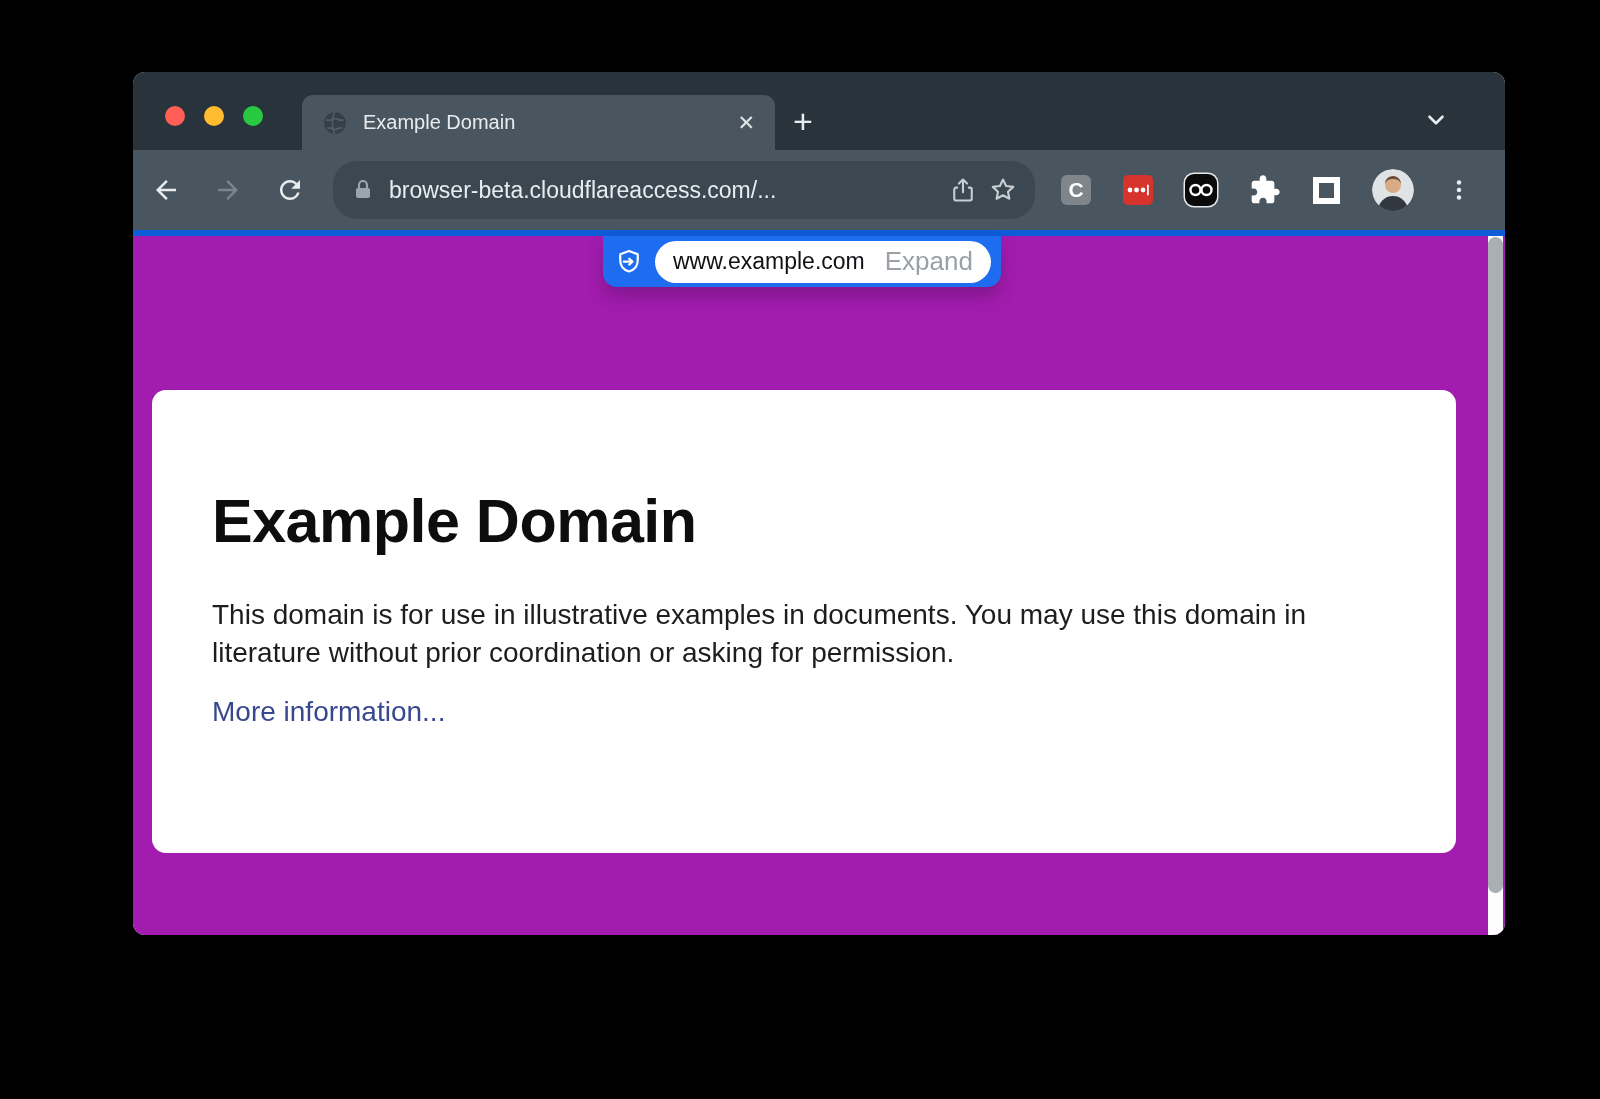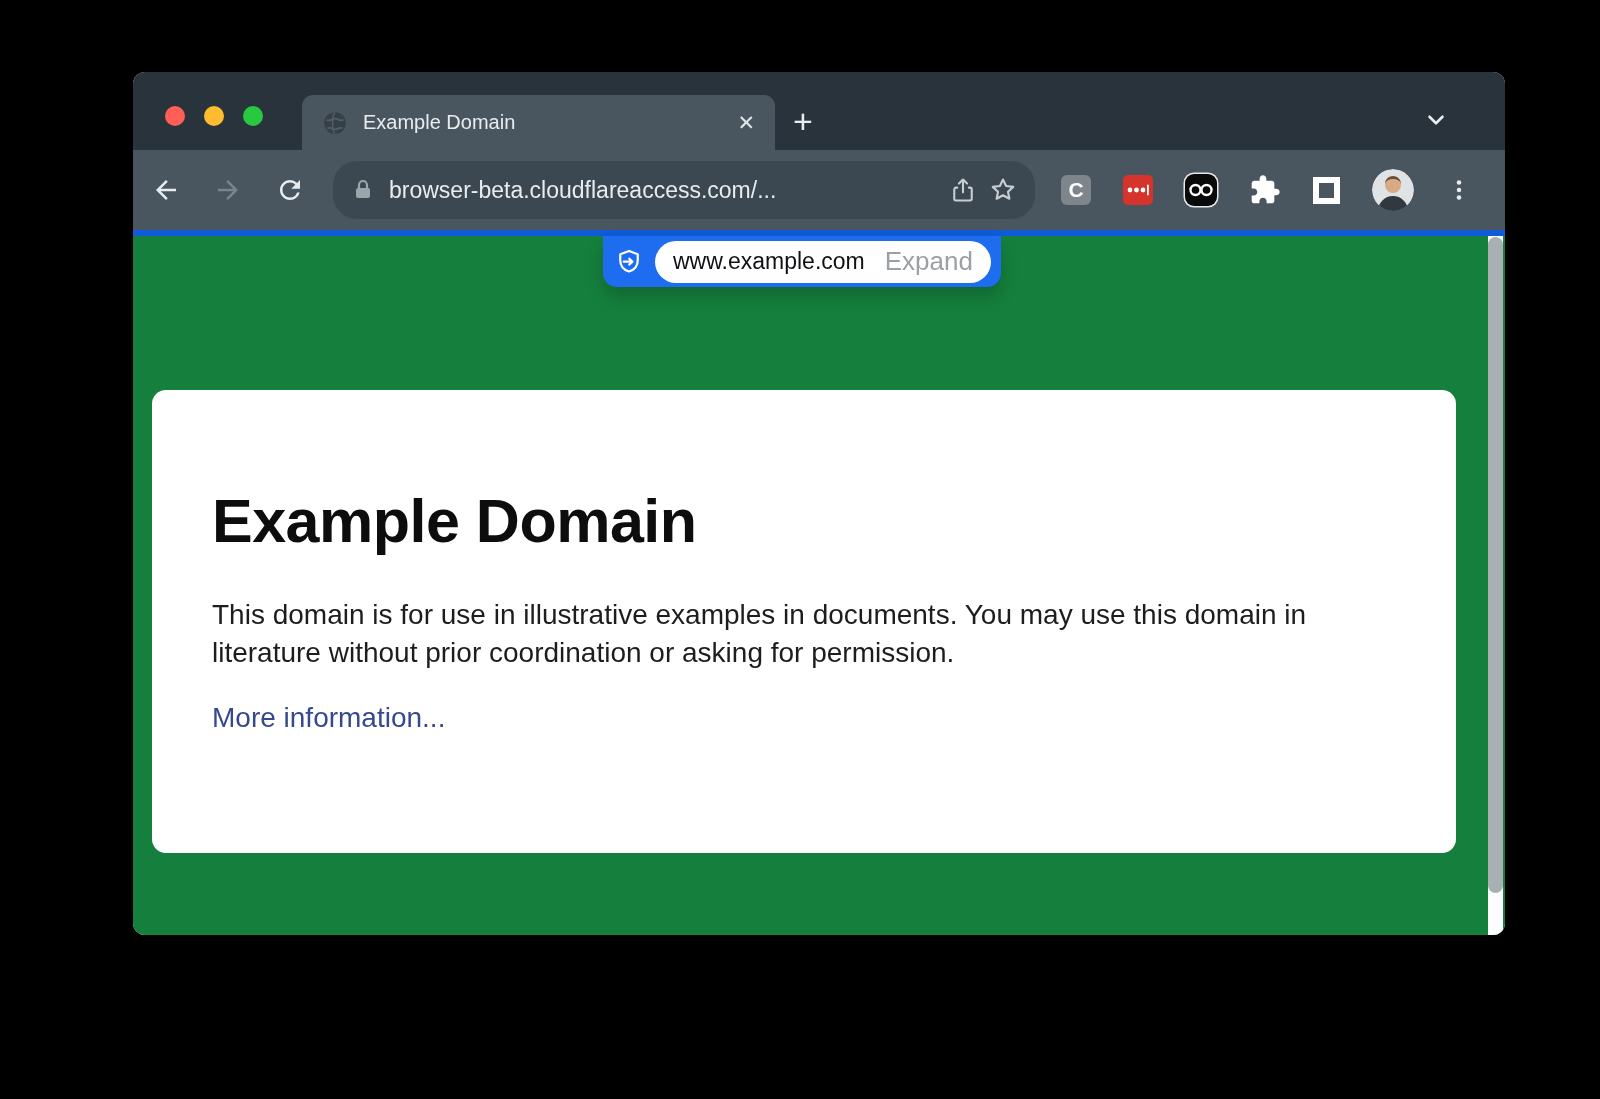--- a/index.html
+++ b/index.html
@@ -48,38 +48,38 @@
   .ext-bb { width:32px; height:32px; border-radius:9px; background:#0a0a0a;
             display:flex; align-items:center; justify-content:center;
             box-shadow:0 0 0 1.5px #e6e9eb; }
   .ext-sq { width:27px; height:27px; border:6px solid #fff; background:transparent; }
   .avatar { width:42px; height:42px; border-radius:50%; overflow:hidden; flex:none; }
 
   
   .blueline { height:6px; background:#0f5bd8; }
 
   
-  .content { position:relative; height:699px; background:#15803d; }
+  .content { position:relative; height:699px; background:#a21caf; }
 
   .pill { position:absolute; left:470px; top:0; height:51px; background:#1e6cf0;
           border-radius:0 0 14px 14px; display:flex; align-items:center;
           padding:0 10px 0 12px; gap:12px;
           box-shadow:0 10px 18px rgba(0,0,0,0.20); }
   .pill-inner { background:#fff; border-radius:21px; height:42px; display:flex;
                 align-items:center; padding:0 18px; gap:20px; }
   .host { font-size:23px; color:#101114; }
   .expand { font-size:26px; color:#9aa0a6; }
 
   .card { position:absolute; left:19px; top:154px; width:1304px; height:463px;
           background:#fff; border-radius:14px; padding:0 60px; overflow:hidden; }
   .card h1 { margin-top:96px; font-size:61px; font-weight:700; color:#0d0d0d;
              letter-spacing:-0.5px; }
   .card p { margin-top:40px; font-size:28px; line-height:38px; color:#1d1d1f;
             max-width:1155px; }
-  .card a { display:inline-block; margin-top:30px; font-size:28px; color:#38488f;
+  .card a { display:inline-block; margin-top:24px; font-size:28px; color:#38488f;
             text-decoration:none; }
 
   .scroll-track { position:absolute; right:2px; top:0; width:15px; height:100%;
                   background:#fdfdfd; }
   .scroll-thumb { position:absolute; right:0; top:1px; width:15px; height:656px;
                   background:#a9b0b3; border-radius:8px; }
 
   svg { display:block; }
 </style>
 </head>

